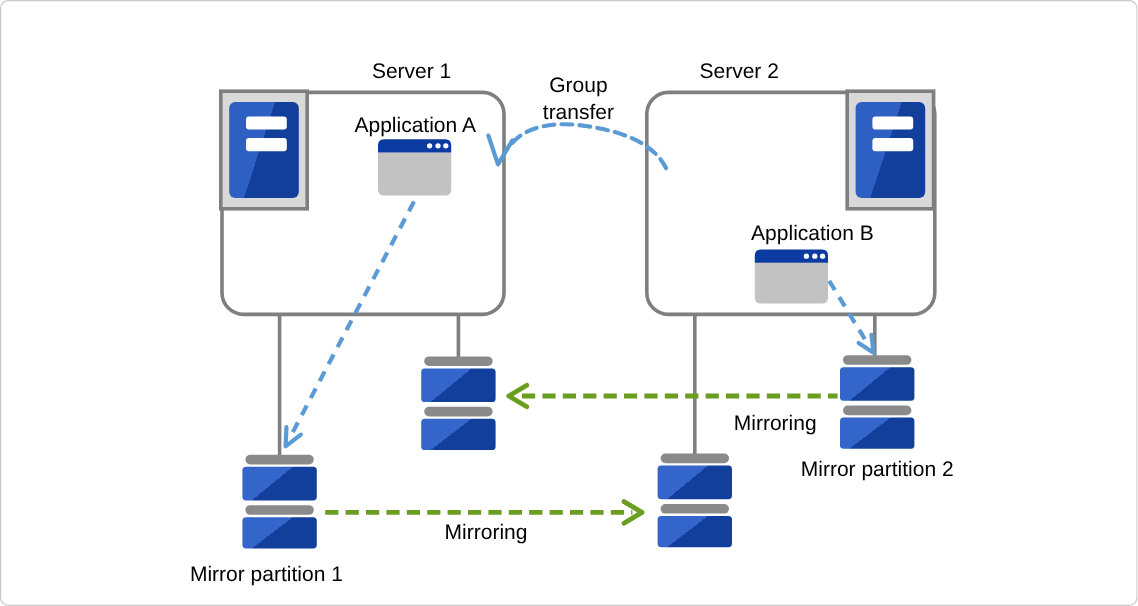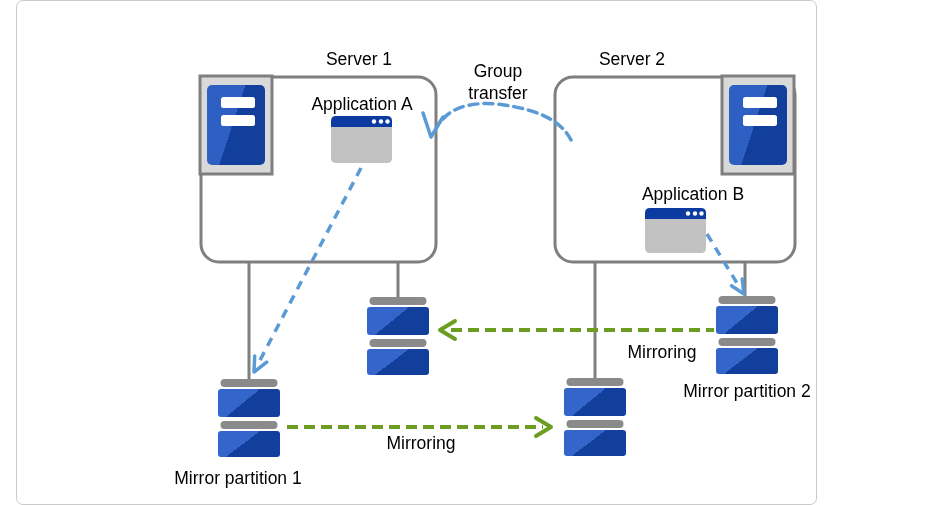--- a/index.html
+++ b/index.html
@@ -1,25 +1,24 @@
 <!DOCTYPE html>
 <html><head>
 <meta charset="utf-8">
 <style>
   html,body{margin:0;padding:0;background:#ffffff;}
   .canvas{
     position:relative;
-    width:801px;height:505px;
+    width:948px;height:505px;
     box-sizing:border-box;
     background:#ffffff;
     border:1px solid #c9c9c9;
     border-radius:7px;
     overflow:hidden;
     font-family:"Liberation Sans", sans-serif;
-    margin-left:16px;
   }
   svg{display:block;}
   .lbl{
     font-family:"Liberation Sans", sans-serif;
     font-size:17.5px;
     fill:#000000;
     text-anchor:middle;
   }
 </style>
 </head>

